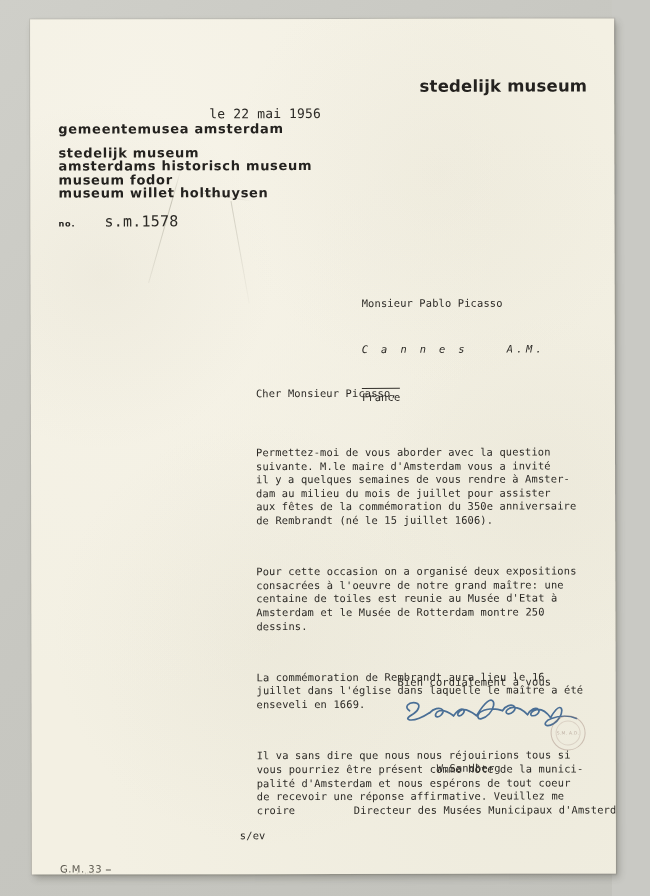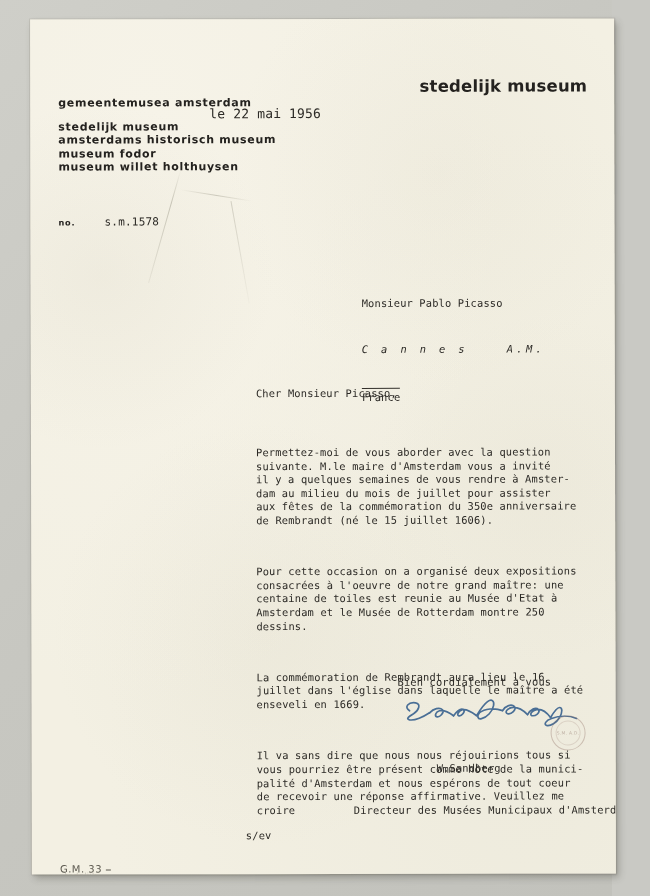--- a/index.html
+++ b/index.html
@@ -90,41 +90,41 @@
     position: absolute;
     right: 27px;
     top: 58px;
     font-size: 16.5px;
     letter-spacing: 0.2px;
   }
 
   #org-block {
     position: absolute;
     left: 28px;
-    top: 77px;
-    font-size: 11px;
+    top: 103px;
+    font-size: 13px;
     line-height: 13.6px;
   }
   #org-block .grp { margin-bottom: 10px; }
   #org-block .grp:last-child { margin-bottom: 0; }
 
   #ref-no {
     position: absolute;
     left: 28px;
     top: 196px;
     font-size: 8.2px;
     line-height: 13.6px;
   }
   #ref-no .lbl { display: inline-block; width: 46px; }
   #ref-no .val {
     font-family: "DejaVu Sans Mono", "Liberation Mono", monospace;
     font-weight: normal;
     letter-spacing: 0.2px;
     color: #2c2a26;
-    font-size: 11px;
+    font-size: 15px;
   }
 
   #date-line {
     position: absolute;
     left: 179px;
     top: 88px;
     font-size: 13px;
   }
 
   
@@ -201,21 +201,21 @@
   #signer {
     position: absolute;
     left: 322px;
     top: 714px;
     line-height: 14px;
   }
   #signer .name { padding-left: 83px; }
 
   #initials {
     position: absolute;
-    left: 214px;
+    left: 208px;
     top: 810px;
     text-align: right;
   }
 
   
   #footer-code {
     position: absolute;
     left: 28px;
     top: 844px;
     font-family: "DejaVu Sans", "Liberation Sans", sans-serif;

